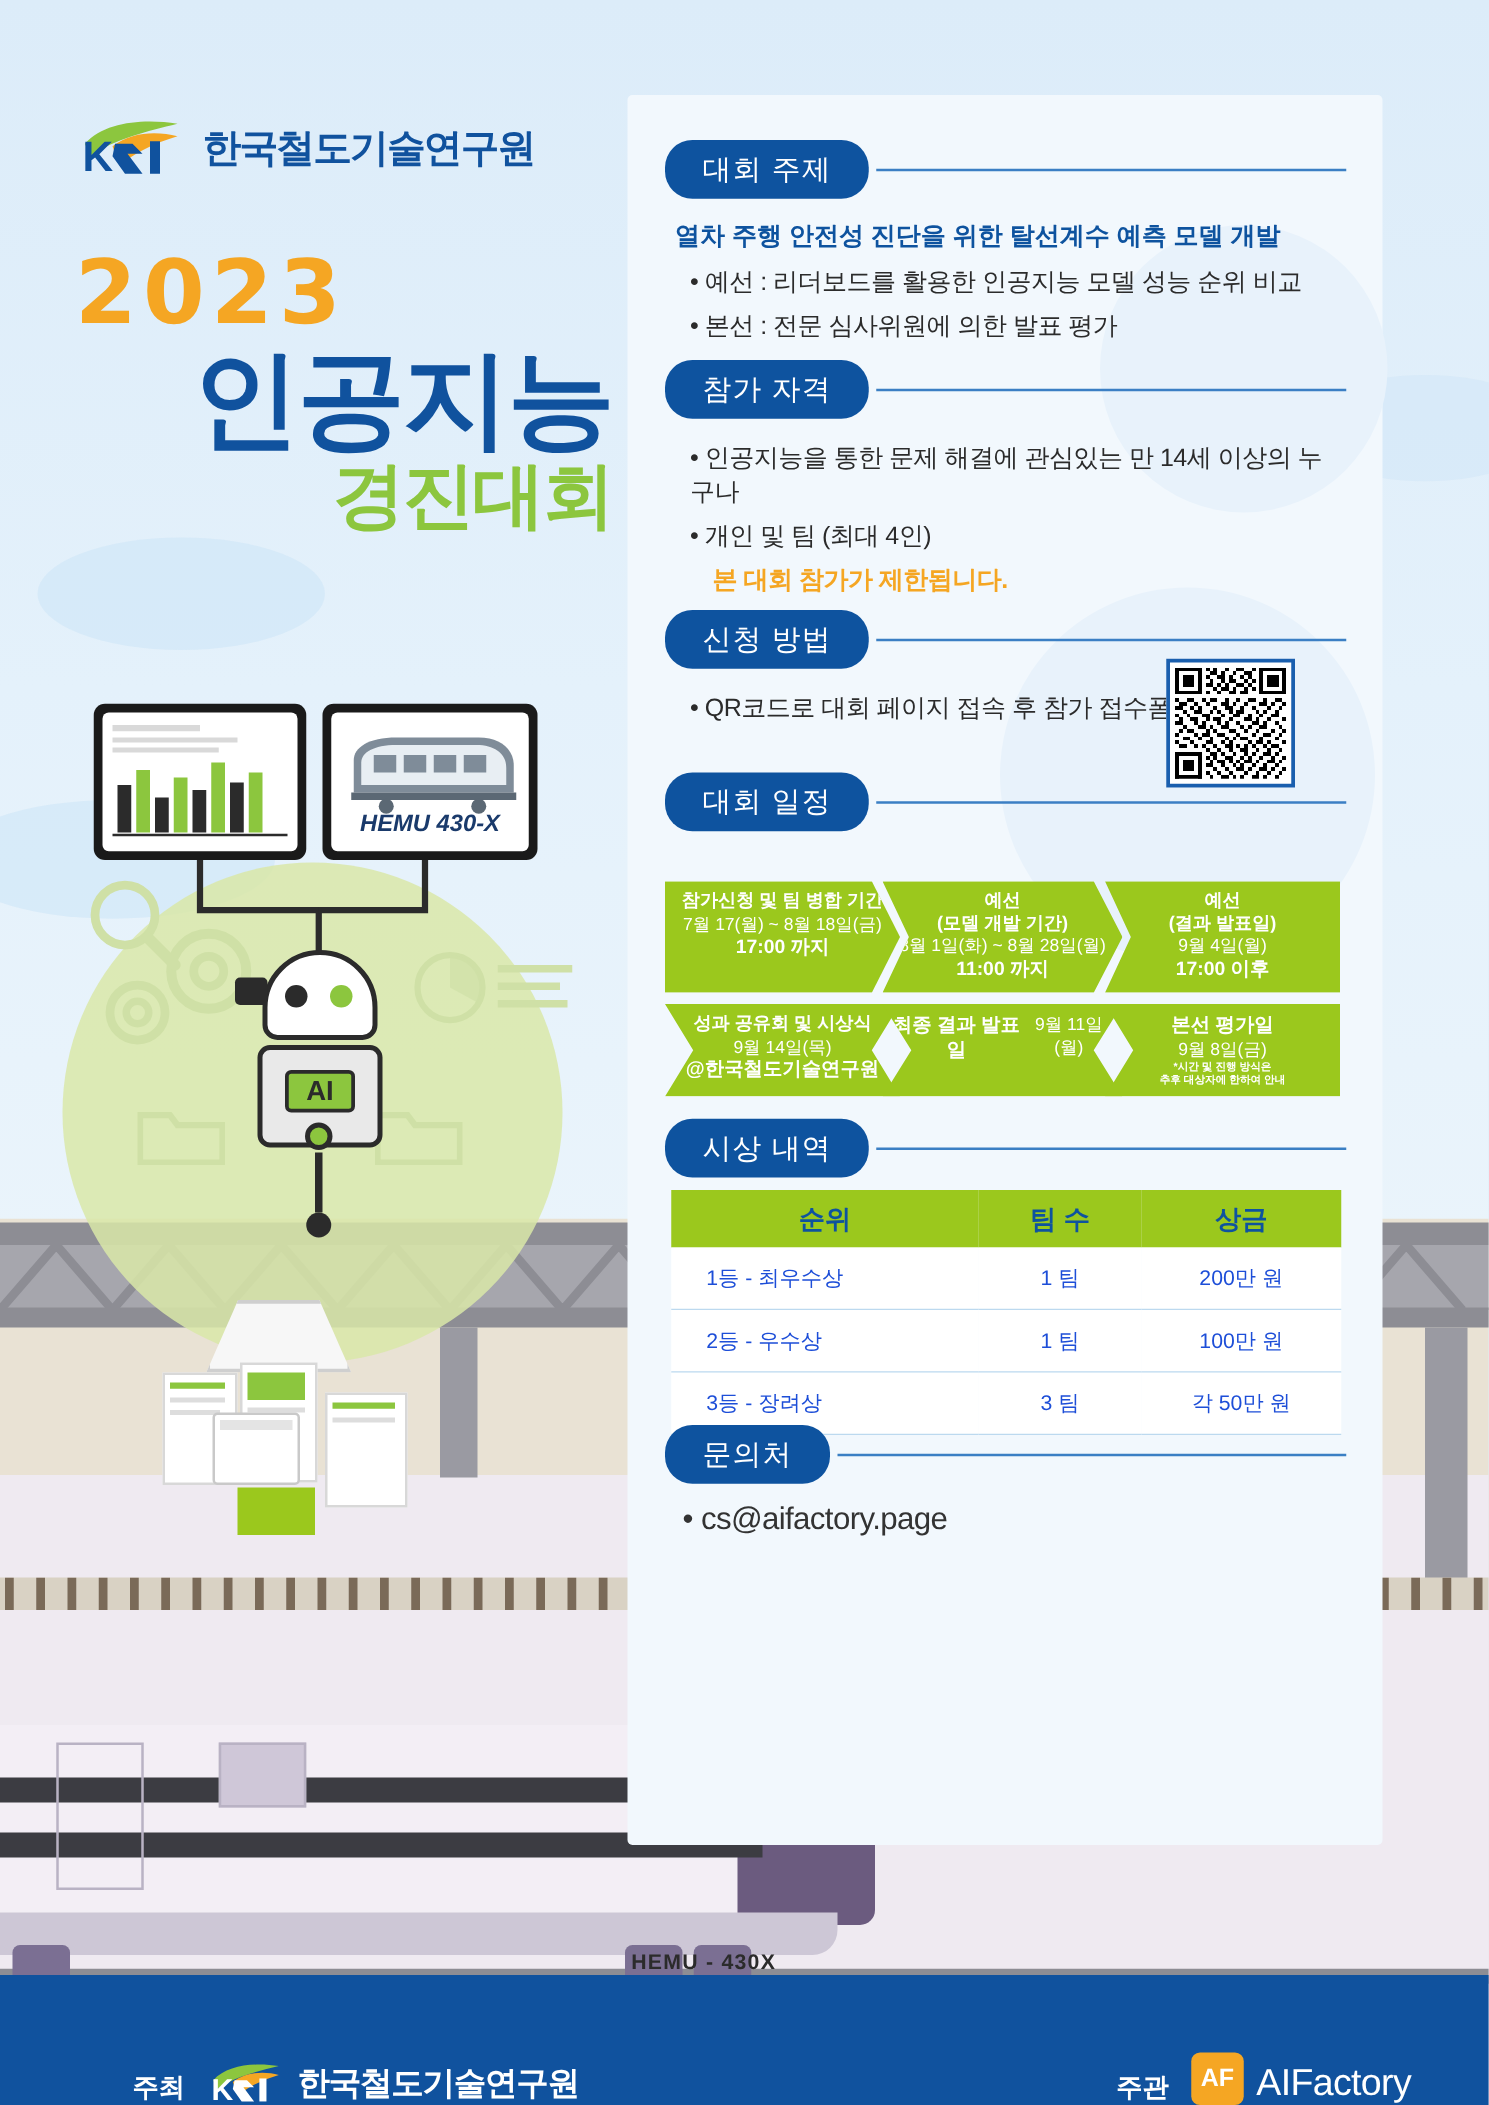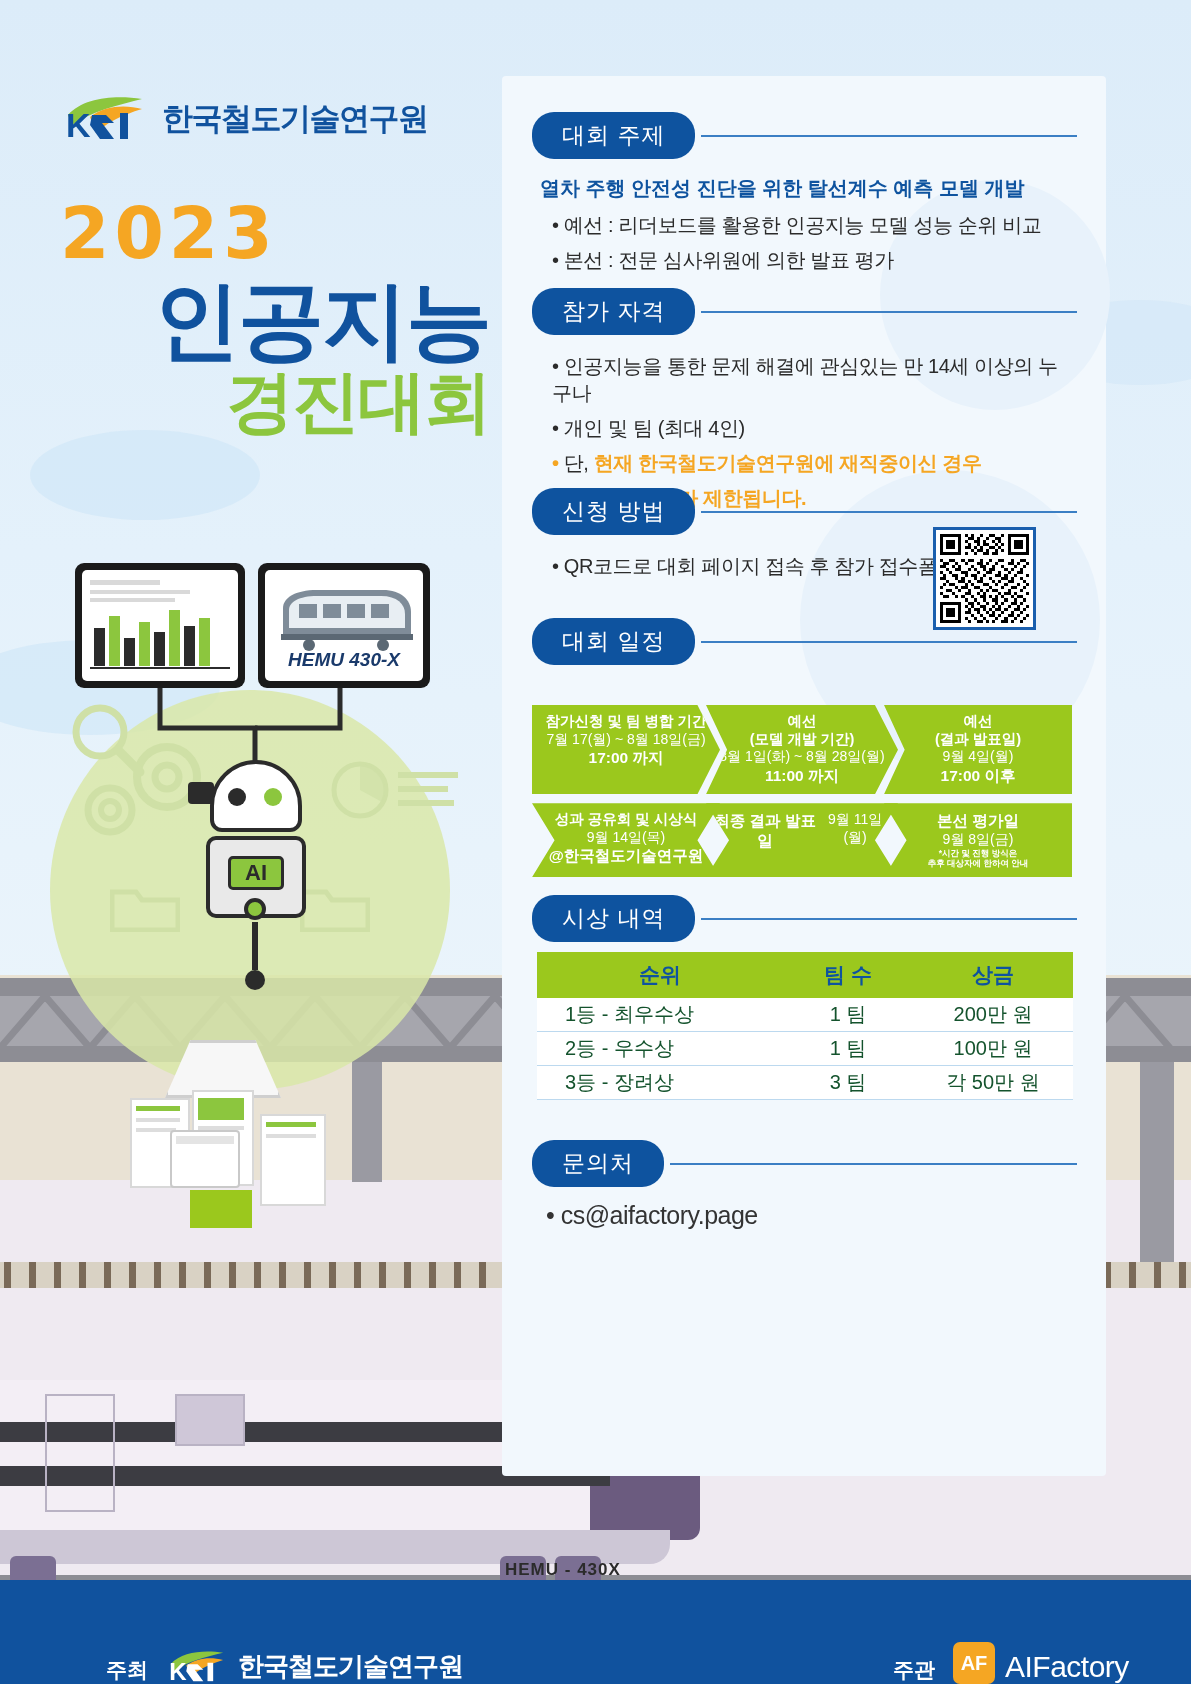--- a/index.html
+++ b/index.html
@@ -59,35 +59,35 @@
   .r2b { width:192px; margin-left:-14px; clip-path:polygon(0 0,100% 0,88% 50%,100% 100%,0 100%,12% 50%); }
   .r2c { width:188px; margin-left:-14px; clip-path:polygon(0 0,100% 0,100% 100%,0 100%,12% 50%); }
 
   
   .ptable { position:absolute; left:35px; width:536px; border-collapse:collapse; }
   .ptable th {
     background:#9bc81d; color:#0e539f; font-size:21px; font-weight:bold;
     padding:9px 0; border:none;
   }
   .ptable td {
-    font-size:20px; color:#14532d; text-align:center; padding:3px 0;
+    font-size:17px; color:#1d4ed8; text-align:center; padding:13px 0;
     border-bottom:1.5px solid #bcd9ef; background:#fff;
   }
   .ptable td.rank { text-align:left; padding-left:28px; }
 
   .contact { font-size:25px; color:#333; margin-left:14px; margin-top:14px; letter-spacing:-.5px; }
 
   
   .logo-wrap { position:absolute; left:62px; top:95px; display:flex; align-items:center; gap:8px; }
   .logo-txt { font-size:31px; font-weight:bold; color:#10529e; letter-spacing:-1.5px; }
   .bigtitle { position:absolute; left:60px; top:192px; width:430px;text-align:right; }
   .bt-line { display:flex; align-items:baseline; }
   .y2023 { font-size:71px; font-weight:bold; color:#f5a623; letter-spacing:5px; font-family:"DejaVu Sans", sans-serif; }
   .t-blue { font-size:86px; font-weight:bold; color:#10529e; letter-spacing:-2px; line-height:1.02; }
-  .t-green { font-size:68px; font-weight:bold; color:#8cc63e; letter-spacing:-2px; line-height:1.02; }
+  .t-green { font-size:58px; font-weight:bold; color:#8cc63e; letter-spacing:-2px; line-height:1.02; }
 
   
   .greencircle { position:absolute; left:50px; top:690px; width:400px; height:400px; border-radius:50%; background:#d9e8a8; opacity:.85; }
   .screenbox { position:absolute; background:#1a1a1a; border-radius:9px; padding:7px; }
   .screenbox .inner { background:#fff; border-radius:5px; width:100%; height:100%; position:relative; overflow:hidden; }
   .hemu-lbl { position:absolute; left:0; right:0; bottom:10px; text-align:center; font-size:19px; font-weight:bold; font-style:italic; color:#1a3a6b; }
 
   
   .footer { position:absolute; left:0; bottom:0; width:1191px; height:104px; background:#10529e; display:flex; align-items:flex-end;padding-left:44px; }
   .f-label { color:#fff; font-size:21px; font-weight:bold; }
@@ -398,21 +398,20 @@
   <div class="bullet">• <span>본선 : 전문 심사위원에 의한 발표 평가</span></div>
 </div>
 
 <div class="sec" style="left:532px;top:288px;">
   <div class="pill-row">
     <span class="pill">참가 자격</span>
     <span class="pill-line"></span>
   </div>
   <div class="bullet" style="margin-top:18px;">• <span>인공지능을 통한 문제 해결에 관심있는 만 14세 이상의 누구나</span></div>
   <div class="bullet">• <span>개인 및 팀 (최대 4인)</span></div>
-  <div class="bullet hl">• <span class="dark">단, </span><span>현재 한국철도기술연구원에 재직중이신 경우</span></div>
   <div class="bullet hl" style="margin-left:38px;">본 대회 참가가 제한됩니다.</div>
 </div>
 
 <div class="sec" style="left:532px;top:488px;">
   <div class="pill-row">
     <span class="pill">신청 방법</span>
     <span class="pill-line"></span>
   </div>
   <div class="bullet" style="margin-top:18px;">• <span>QR코드로 대회 페이지 접속 후 참가 접수폼 제출</span></div>
 </div>

